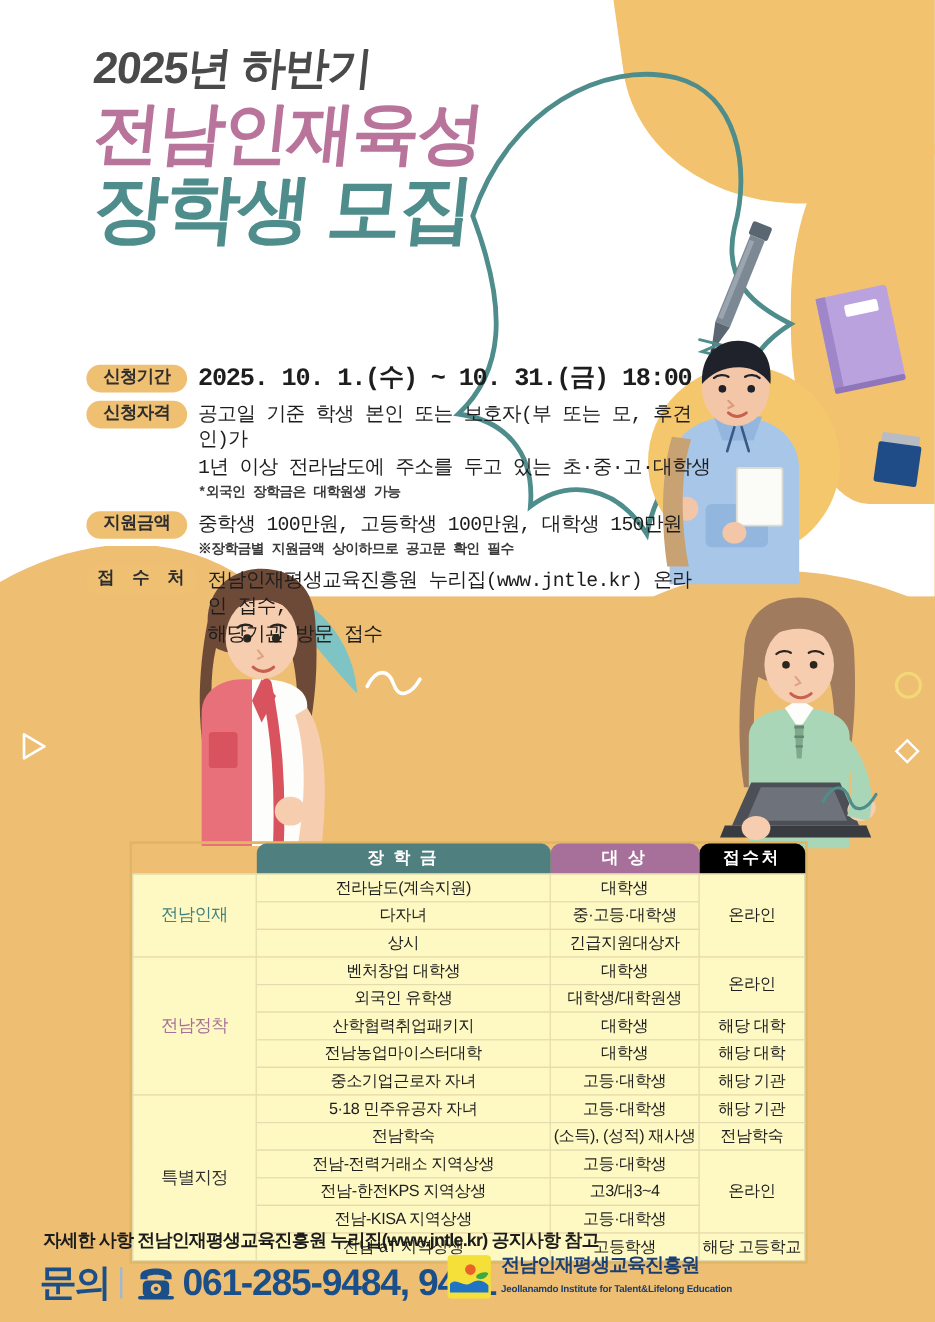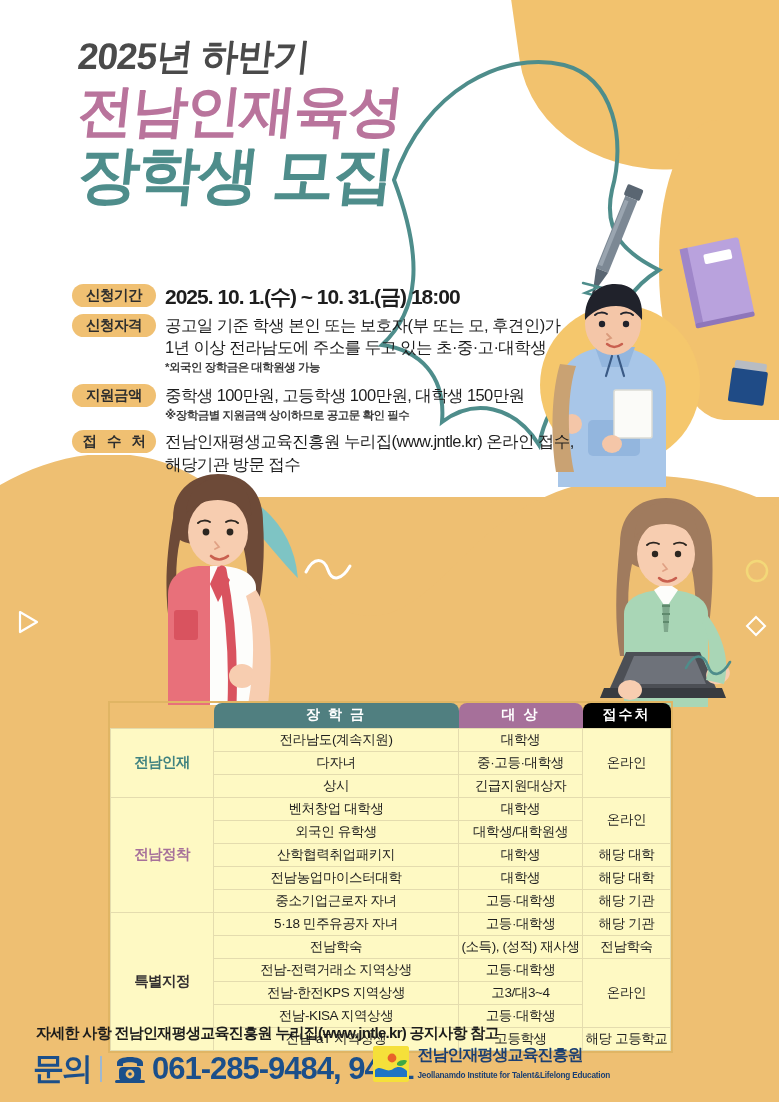--- a/index.html
+++ b/index.html
@@ -61,21 +61,21 @@
   .hl-pink {
     font-size:56px; font-weight:bold; color:#b9749c; letter-spacing:-2px;
     line-height:1.06; transform:skewX(-6deg); margin-top:6px;
   }
   .hl-teal {
     font-size:62px; font-weight:bold; color:#4e8d8b; letter-spacing:-2px;
     line-height:1.05; transform:skewX(-6deg); margin-top:2px;
   }
 
   
-  .info { position:absolute; left:72px; top:284px; z-index:14; width:520px; }
+  .info { position:absolute; left:72px; top:304px; z-index:14; width:520px;font-family:Liberation Mono, monospace; }
   .info-row { display:flex; align-items:flex-start; margin-bottom:5px; }
   .pill {
     flex:0 0 auto; min-width:84px; height:23px; line-height:23px;
     background:#f0c072; border-radius:12px; color:#2e2e2e;
     font-size:14.5px; font-weight:bold; text-align:center; letter-spacing:-0.5px;
     margin-right:9px; padding:0 7px;
   }
   .pill.wide { letter-spacing:3px; padding-left:9px;text-align:right; }
   .info-val { font-size:16.5px; color:#1d1d1d; line-height:1.33; letter-spacing:-0.6px; padding-top:1px; }
   .info-val.big { font-size:21px; font-weight:bold; letter-spacing:-1px; line-height:1.12; }
@@ -89,21 +89,21 @@
     letter-spacing:2px; padding:0;
   }
   th.sp { background:transparent; }
   th.c1 { background:#507f80; border-radius:8px 8px 0 0; }
   th.c2 { background:#a6709a; border-radius:8px 8px 0 0; }
   th.c3 { background:#000000; border-radius:8px 8px 0 0; }
   td {
     height:23px; font-size:13.5px; color:#1f1f1f; text-align:center;
     background:#fef9c3; border:1px solid #e4dcae; letter-spacing:-0.4px; padding:0 2px;
   }
-  td.cat { font-size:14.5px; font-weight:bold; letter-spacing:-0.6px; }
+  td.cat { font-size:14.5px; font-weight:normal; letter-spacing:-0.6px; }
   td.cat-1 { color:#3f8280; }
   td.cat-2 { color:#a6709a; }
   td.cat-3 { color:#333031; }
   .tbl-wrap table { box-shadow:0 0 0 2px #e0b564; }
 
   
   .footer { position:absolute; left:0; bottom:0; width:632px; height:86px; z-index:25; }
   .f-note {
     position:absolute; left:36px; top:8px; font-size:15px; font-weight:bold;
     color:#1c1c1c; letter-spacing:-0.7px;

